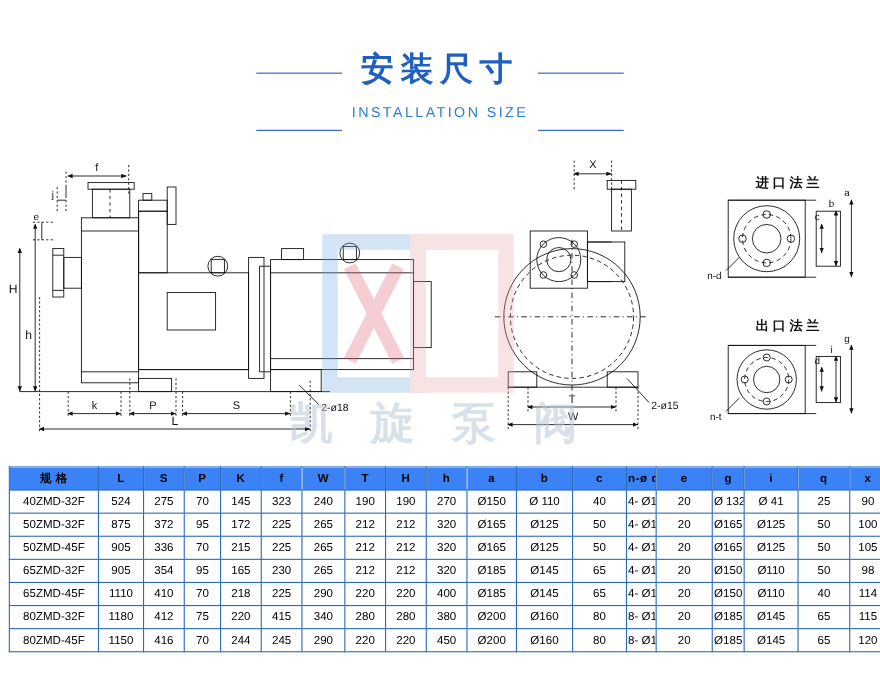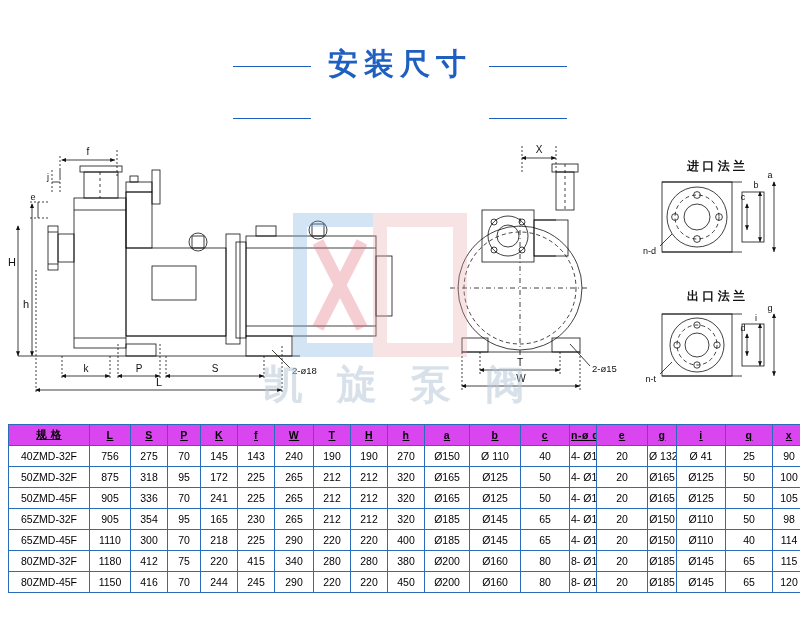--- a/index.html
+++ b/index.html
@@ -58,37 +58,37 @@
     border:1px solid #2b6cb8;
     text-align:center;
     height:20px;
     padding:0 1px;
     color:#000;
     white-space:nowrap;
     overflow:hidden;
   }
   thead th{
     font-weight:bold;
-    background:#d946ef;
+    background:#3b82f6;
     letter-spacing:0.5px;
-    text-decoration:underline;
   }
   td.model{font-size:10.5px;margin-left:10px;}
   .c0{width:78px}.c1{width:38px}.c2{width:34px}.c3{width:30px}.c4{width:34px}
   .c5{width:34px}.c6{width:36px}.c7{width:34px}.c8{width:34px}.c9{width:34px}
   .c10{width:42px}.c11{width:48px}.c12{width:46px}.c13{width:24px}.c14{width:48px}
   .c15{width:26px}.c16{width:46px}.c17{width:44px}.c18{width:30px}
 </style>
 </head>
 <body>
 
 <div class="header">
   <div class="hdr-rule left"></div>
   <div class="hdr-rule right"></div>
   <div class="title-cn">安装尺寸</div>
+  <div class="title-en">INSTALLATION SIZE</div>
   <div class="hdr-rule2 left"></div>
   <div class="hdr-rule2 right"></div>
 </div>
 
 <div class="drawing">
 <svg width="800" height="285" viewBox="0 0 800 285" xmlns="http://www.w3.org/2000/svg">
   <defs>
     <marker id="ar" markerWidth="7" markerHeight="7" refX="6" refY="2.5" orient="auto">
       <path d="M0,0 L6,2.5 L0,5 z" fill="#111"></path>
     </marker>
@@ -301,43 +301,43 @@
         <th class="c15">g</th>
         <th class="c16">i</th>
         <th class="c17">q</th>
         <th class="c18">x</th>
 
       </tr>
     </thead>
     <tbody>
         <tr>
           <td class="c0 model">40ZMD-32F</td>
-          <td class="c1">756</td>
+          <td class="c1">524</td>
           <td class="c2">275</td>
           <td class="c3">70</td>
           <td class="c4">145</td>
-          <td class="c5">143</td>
+          <td class="c5">323</td>
           <td class="c6">240</td>
           <td class="c7">190</td>
           <td class="c8">190</td>
           <td class="c9">270</td>
           <td class="c10">Ø150</td>
           <td class="c11">Ø 110</td>
           <td class="c12">40</td>
           <td class="c13">4- Ø18</td>
           <td class="c14">20</td>
           <td class="c15">Ø 132</td>
           <td class="c16">Ø 41</td>
           <td class="c17">25</td>
           <td class="c18">90</td>
         </tr>
         <tr>
           <td class="c0 model">50ZMD-32F</td>
           <td class="c1">875</td>
-          <td class="c2">318</td>
+          <td class="c2">372</td>
           <td class="c3">95</td>
           <td class="c4">172</td>
           <td class="c5">225</td>
           <td class="c6">265</td>
           <td class="c7">212</td>
           <td class="c8">212</td>
           <td class="c9">320</td>
           <td class="c10">Ø165</td>
           <td class="c11">Ø125</td>
           <td class="c12">50</td>
@@ -346,21 +346,21 @@
           <td class="c15">Ø165</td>
           <td class="c16">Ø125</td>
           <td class="c17">50</td>
           <td class="c18">100</td>
         </tr>
         <tr>
           <td class="c0 model">50ZMD-45F</td>
           <td class="c1">905</td>
           <td class="c2">336</td>
           <td class="c3">70</td>
-          <td class="c4">241</td>
+          <td class="c4">215</td>
           <td class="c5">225</td>
           <td class="c6">265</td>
           <td class="c7">212</td>
           <td class="c8">212</td>
           <td class="c9">320</td>
           <td class="c10">Ø165</td>
           <td class="c11">Ø125</td>
           <td class="c12">50</td>
           <td class="c13">4- Ø18</td>
           <td class="c14">20</td>
@@ -386,21 +386,21 @@
           <td class="c13">4- Ø18</td>
           <td class="c14">20</td>
           <td class="c15">Ø150</td>
           <td class="c16">Ø110</td>
           <td class="c17">50</td>
           <td class="c18">98</td>
         </tr>
         <tr>
           <td class="c0 model">65ZMD-45F</td>
           <td class="c1">1110</td>
-          <td class="c2">300</td>
+          <td class="c2">410</td>
           <td class="c3">70</td>
           <td class="c4">218</td>
           <td class="c5">225</td>
           <td class="c6">290</td>
           <td class="c7">220</td>
           <td class="c8">220</td>
           <td class="c9">400</td>
           <td class="c10">Ø185</td>
           <td class="c11">Ø145</td>
           <td class="c12">65</td>

